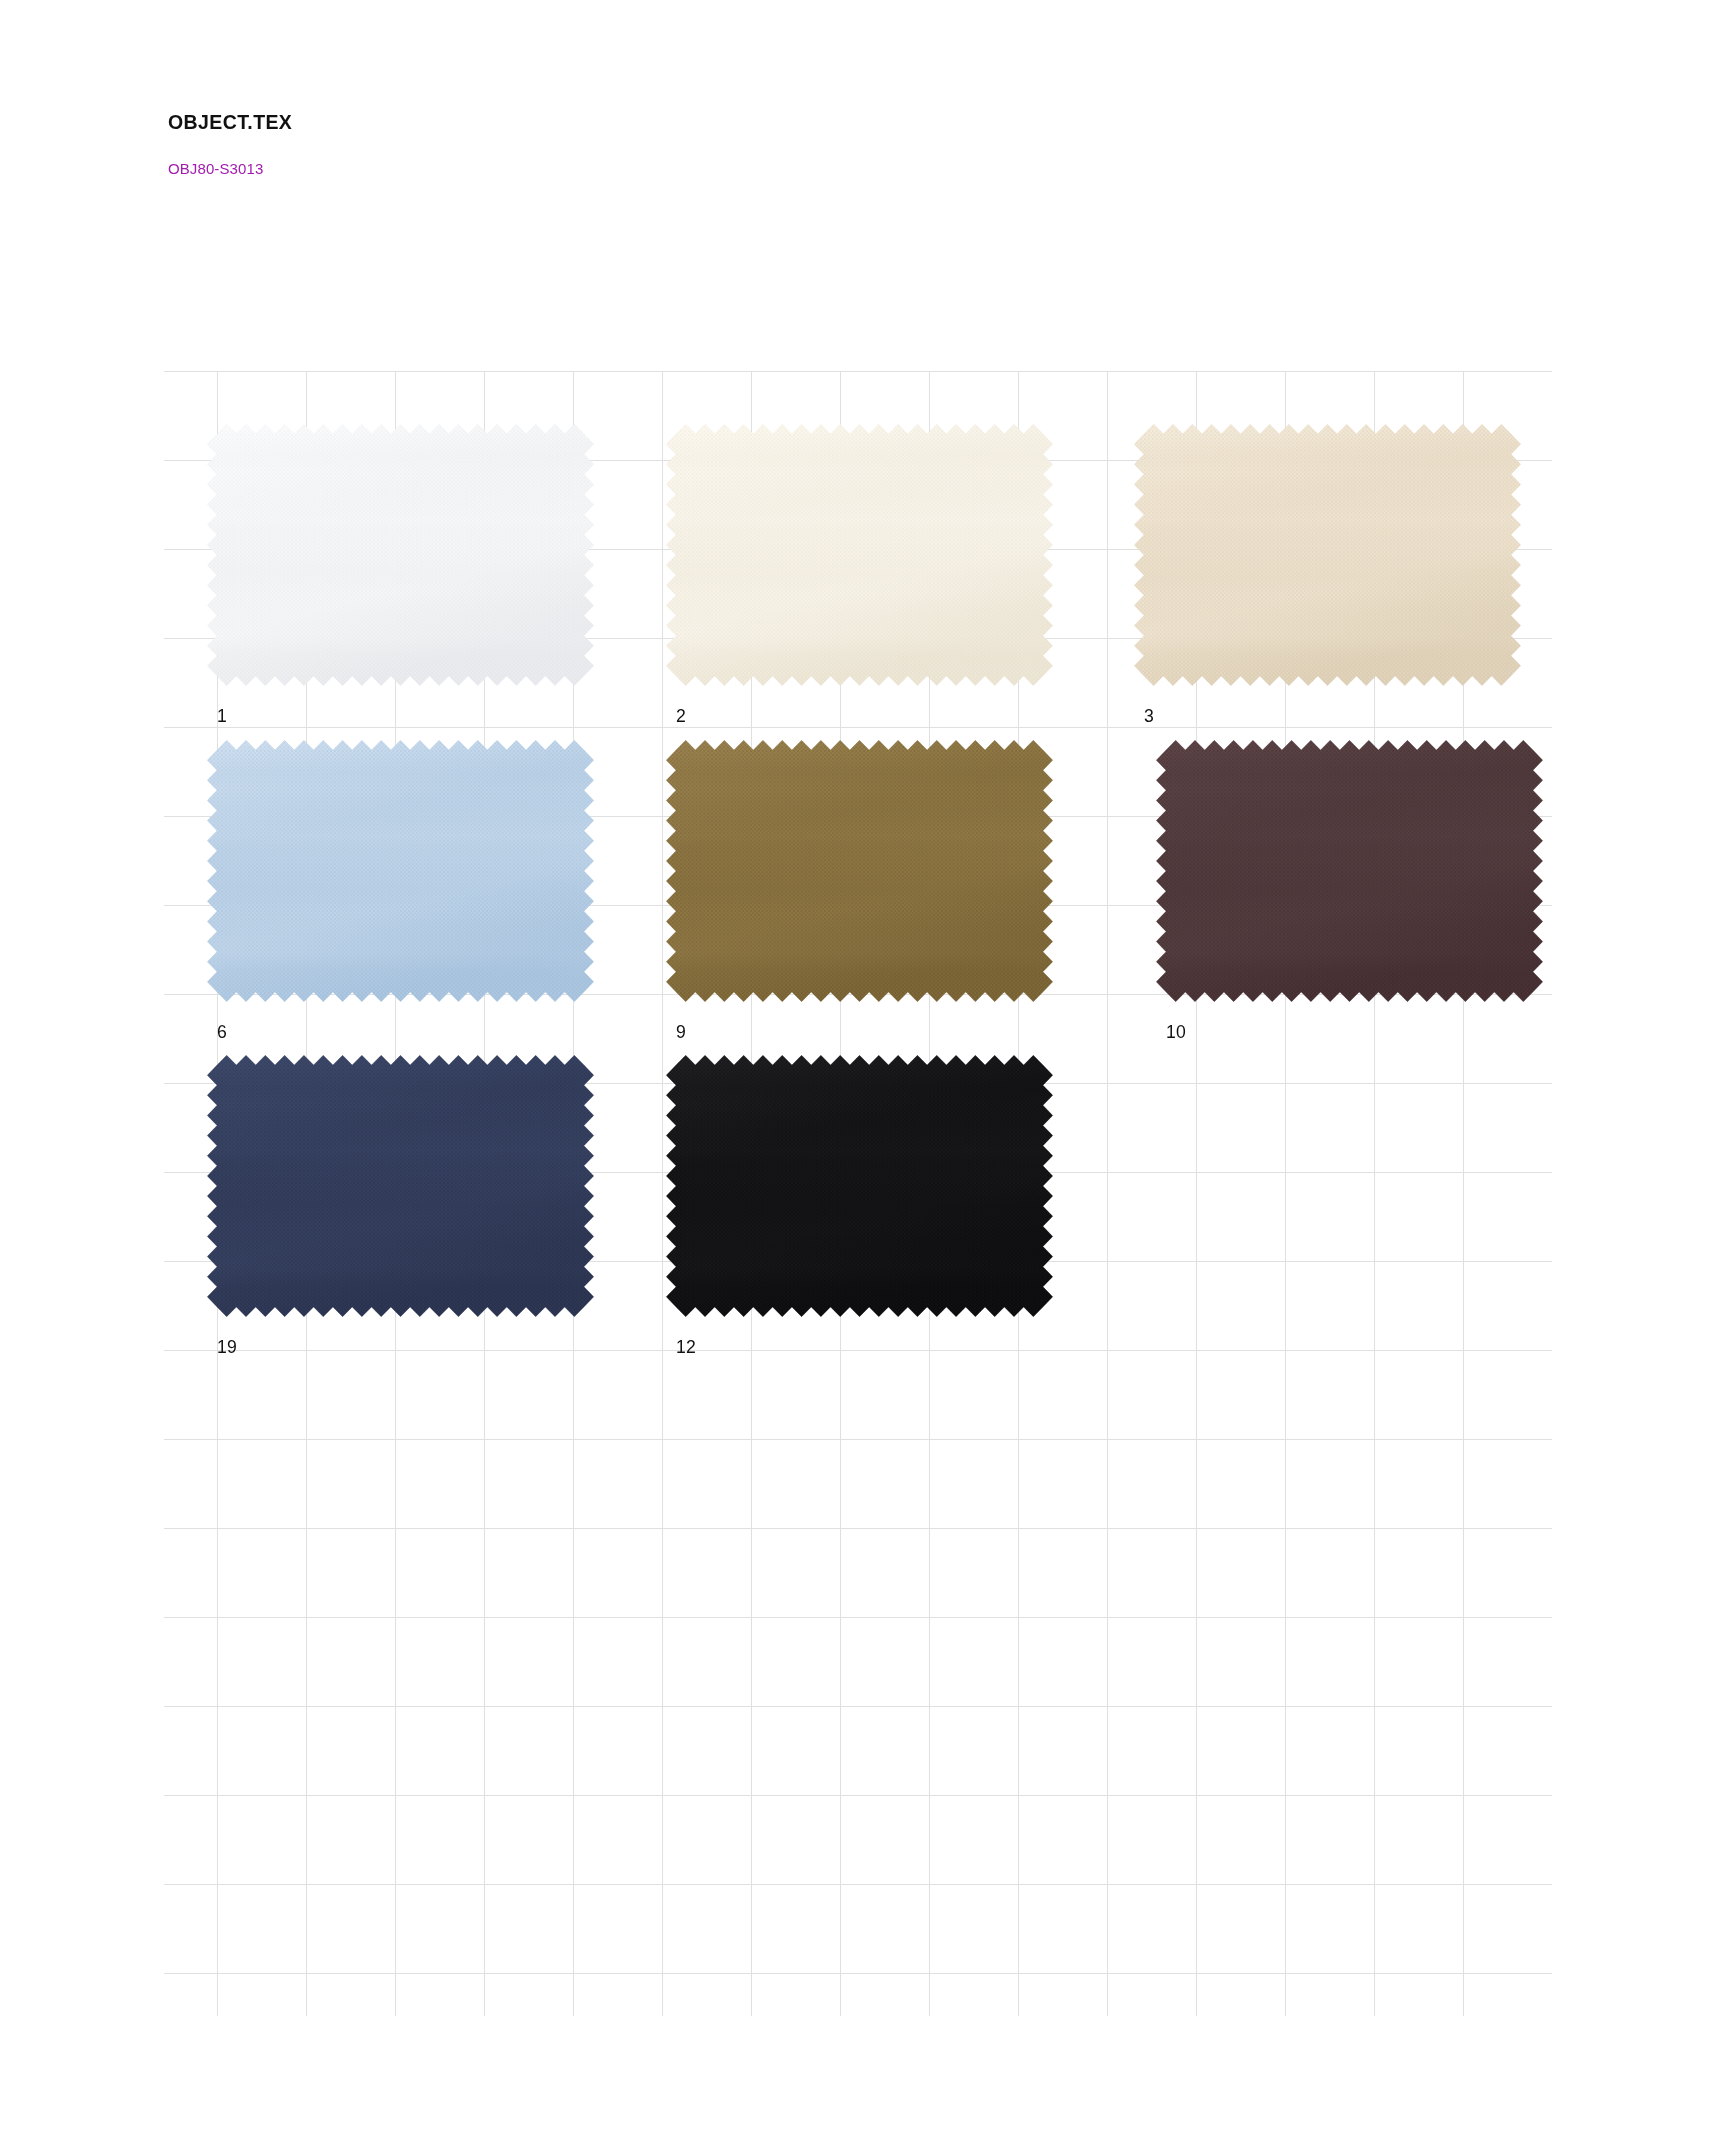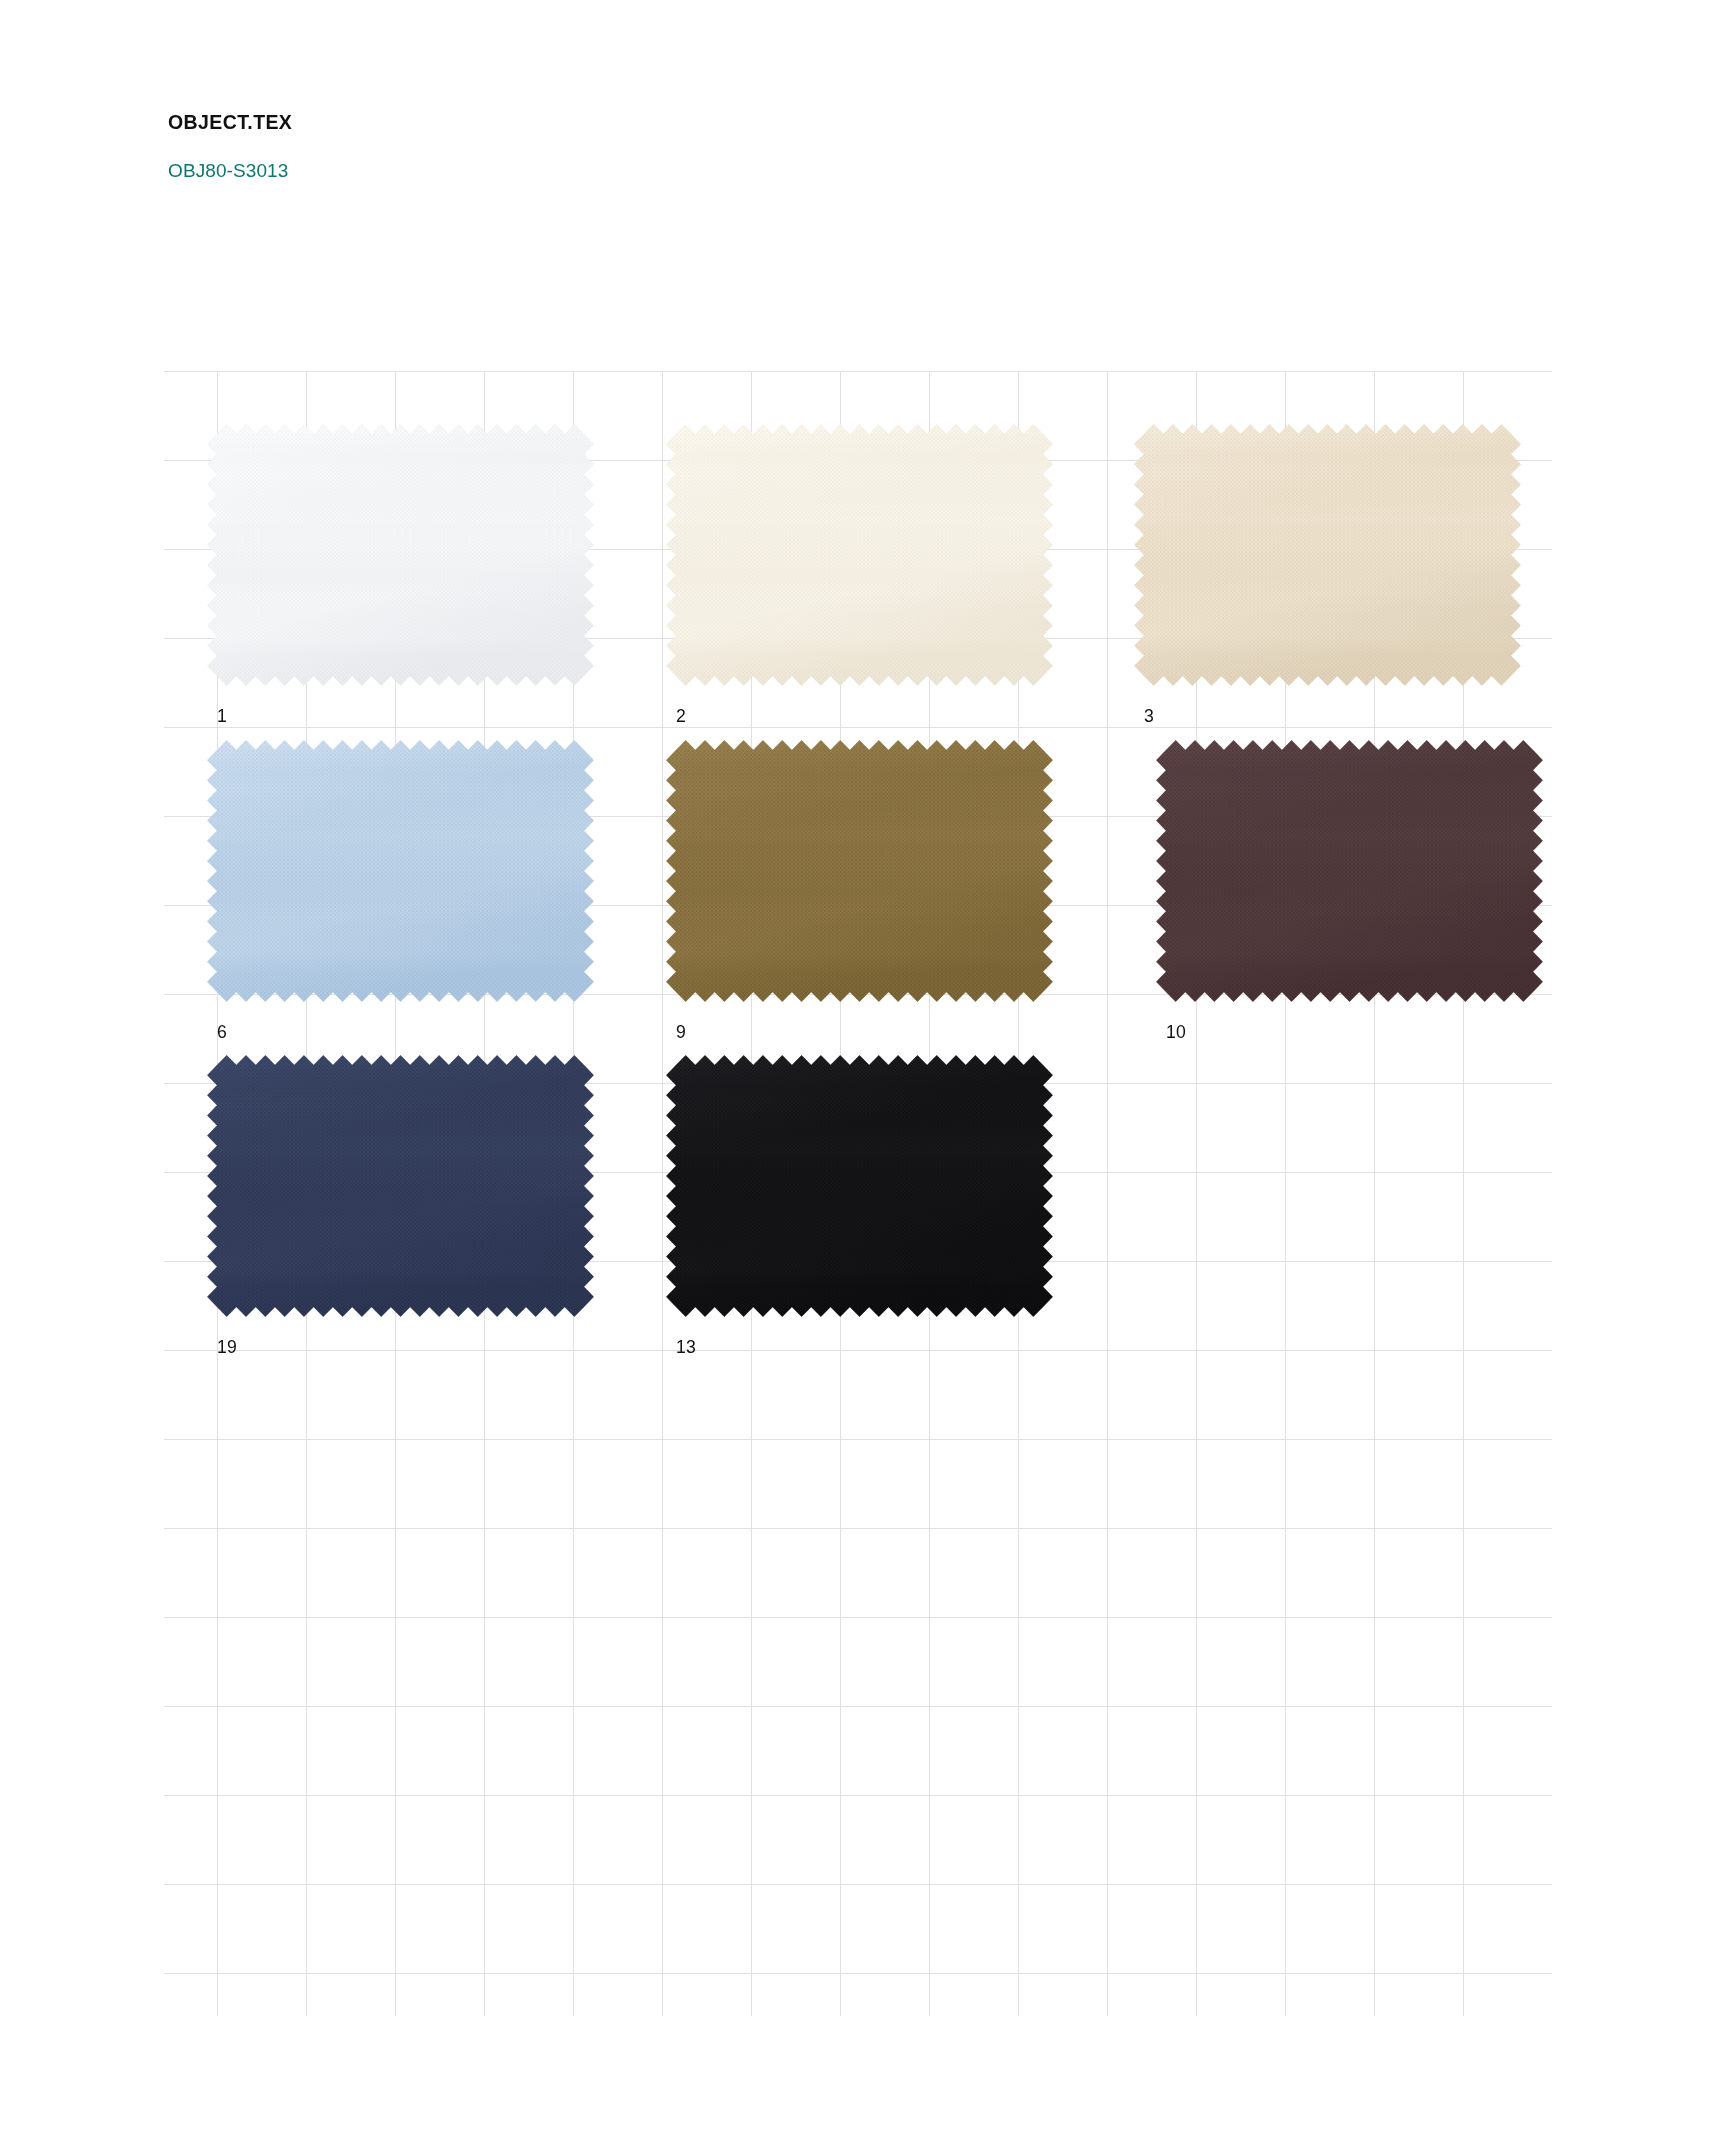--- a/index.html
+++ b/index.html
@@ -25,24 +25,24 @@
   }
   #brand-title {
     font-size: 19.5px;
     font-weight: 700;
     letter-spacing: 0.4px;
     color: #111111;
     line-height: 1.2;
     margin: 0;
   }
   #style-code {
-    font-size: 19px;
+    font-size: 15px;
     font-weight: 400;
     letter-spacing: 0.1px;
-    color: #0f766e;
+    color: #a21caf;
     line-height: 1.2;
     margin: 0;
     margin-top: 26px;
   }
 
   
   #grid-area {
     position: absolute;
     left: 217px;
     top: 371px;
@@ -460,16 +460,16 @@
     <g>
       <path d="M 0 0 L 14.868421052631579 -15 L 29.736842105263158 0 L 44.60526315789474 -15 L 59.473684210526315 0 L 74.34210526315789 -15 L 89.21052631578948 0 L 104.07894736842105 -15 L 118.94736842105263 0 L 133.81578947368422 -15 L 148.68421052631578 0 L 163.55263157894737 -15 L 178.42105263157896 0 L 193.28947368421052 -15 L 208.1578947368421 0 L 223.02631578947367 -15 L 237.89473684210526 0 L 252.76315789473685 -15 L 267.63157894736844 0 L 282.5 -15 L 297.36842105263156 0 L 312.2368421052632 -15 L 327.10526315789474 0 L 341.9736842105263 -15 L 356.8421052631579 0 L 371.7105263157895 -15 L 386.57894736842104 0 L 401.4473684210526 -15 L 416.3157894736842 0 L 431.1842105263158 -15 L 446.05263157894734 0 L 460.92105263157896 -15 L 475.7894736842105 0 L 490.6578947368421 -15 L 505.5263157894737 0 L 520.3947368421052 -15 L 535.2631578947369 0 L 550.1315789473684 -15 L 565 0 L 580 15.5 L 565 31 L 580 46.5 L 565 62 L 580 77.5 L 565 93 L 580 108.5 L 565 124 L 580 139.5 L 565 155 L 580 170.5 L 565 186 L 580 201.5 L 565 217 L 580 232.5 L 565 248 L 580 263.5 L 565 279 L 580 294.5 L 565 310 L 580 325.5 L 565 341 L 580 356.5 L 565 372 L 550.1315789473684 387 L 535.2631578947369 372 L 520.3947368421052 387 L 505.5263157894737 372 L 490.6578947368421 387 L 475.7894736842105 372 L 460.92105263157896 387 L 446.05263157894734 372 L 431.1842105263158 387 L 416.3157894736842 372 L 401.4473684210526 387 L 386.57894736842104 372 L 371.7105263157895 387 L 356.8421052631579 372 L 341.9736842105263 387 L 327.10526315789474 372 L 312.2368421052632 387 L 297.36842105263156 372 L 282.5 387 L 267.63157894736844 372 L 252.76315789473685 387 L 237.89473684210526 372 L 223.02631578947367 387 L 208.1578947368421 372 L 193.28947368421052 387 L 178.42105263157896 372 L 163.55263157894737 387 L 148.68421052631578 372 L 133.81578947368422 387 L 118.94736842105263 372 L 104.07894736842105 387 L 89.21052631578948 372 L 74.34210526315789 387 L 59.473684210526315 372 L 44.60526315789474 387 L 29.736842105263158 372 L 14.868421052631579 387 L 0 372 L -15 356.5 L 0 341 L -15 325.5 L 0 310 L -15 294.5 L 0 279 L -15 263.5 L 0 248 L -15 232.5 L 0 217 L -15 201.5 L 0 186 L -15 170.5 L 0 155 L -15 139.5 L 0 124 L -15 108.5 L 0 93 L -15 77.5 L 0 62 L -15 46.5 L 0 31 L -15 15.5 L 0 0 Z" fill="url(#g7)"></path>
       <g clip-path="url(#clip7)">
         <rect x="-17" y="-17" width="599" height="406" fill="url(#w7)" opacity="0.55"></rect>
         <rect x="-17" y="-17" width="599" height="406" fill="url(#sl7)"></rect>
       </g>
       <path d="M 0 0 L 14.868421052631579 -15 L 29.736842105263158 0 L 44.60526315789474 -15 L 59.473684210526315 0 L 74.34210526315789 -15 L 89.21052631578948 0 L 104.07894736842105 -15 L 118.94736842105263 0 L 133.81578947368422 -15 L 148.68421052631578 0 L 163.55263157894737 -15 L 178.42105263157896 0 L 193.28947368421052 -15 L 208.1578947368421 0 L 223.02631578947367 -15 L 237.89473684210526 0 L 252.76315789473685 -15 L 267.63157894736844 0 L 282.5 -15 L 297.36842105263156 0 L 312.2368421052632 -15 L 327.10526315789474 0 L 341.9736842105263 -15 L 356.8421052631579 0 L 371.7105263157895 -15 L 386.57894736842104 0 L 401.4473684210526 -15 L 416.3157894736842 0 L 431.1842105263158 -15 L 446.05263157894734 0 L 460.92105263157896 -15 L 475.7894736842105 0 L 490.6578947368421 -15 L 505.5263157894737 0 L 520.3947368421052 -15 L 535.2631578947369 0 L 550.1315789473684 -15 L 565 0 L 580 15.5 L 565 31 L 580 46.5 L 565 62 L 580 77.5 L 565 93 L 580 108.5 L 565 124 L 580 139.5 L 565 155 L 580 170.5 L 565 186 L 580 201.5 L 565 217 L 580 232.5 L 565 248 L 580 263.5 L 565 279 L 580 294.5 L 565 310 L 580 325.5 L 565 341 L 580 356.5 L 565 372 L 550.1315789473684 387 L 535.2631578947369 372 L 520.3947368421052 387 L 505.5263157894737 372 L 490.6578947368421 387 L 475.7894736842105 372 L 460.92105263157896 387 L 446.05263157894734 372 L 431.1842105263158 387 L 416.3157894736842 372 L 401.4473684210526 387 L 386.57894736842104 372 L 371.7105263157895 387 L 356.8421052631579 372 L 341.9736842105263 387 L 327.10526315789474 372 L 312.2368421052632 387 L 297.36842105263156 372 L 282.5 387 L 267.63157894736844 372 L 252.76315789473685 387 L 237.89473684210526 372 L 223.02631578947367 387 L 208.1578947368421 372 L 193.28947368421052 387 L 178.42105263157896 372 L 163.55263157894737 387 L 148.68421052631578 372 L 133.81578947368422 387 L 118.94736842105263 372 L 104.07894736842105 387 L 89.21052631578948 372 L 74.34210526315789 387 L 59.473684210526315 372 L 44.60526315789474 387 L 29.736842105263158 372 L 14.868421052631579 387 L 0 372 L -15 356.5 L 0 341 L -15 325.5 L 0 310 L -15 294.5 L 0 279 L -15 263.5 L 0 248 L -15 232.5 L 0 217 L -15 201.5 L 0 186 L -15 170.5 L 0 155 L -15 139.5 L 0 124 L -15 108.5 L 0 93 L -15 77.5 L 0 62 L -15 46.5 L 0 31 L -15 15.5 L 0 0 Z" fill="none" stroke="#0d0d0f" stroke-opacity="0.35" stroke-width="1.2"></path>
     </g>
         </svg>
       </div>
-      <div class="swatch-label" style="top: 272px;">13</div>
+      <div class="swatch-label" style="top: 272px;">12</div>
     </div>
   </div>
 
 
 </body></html>

